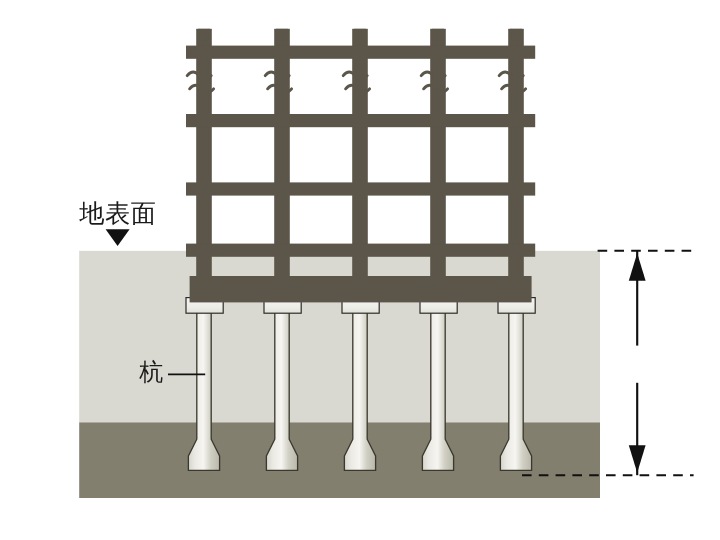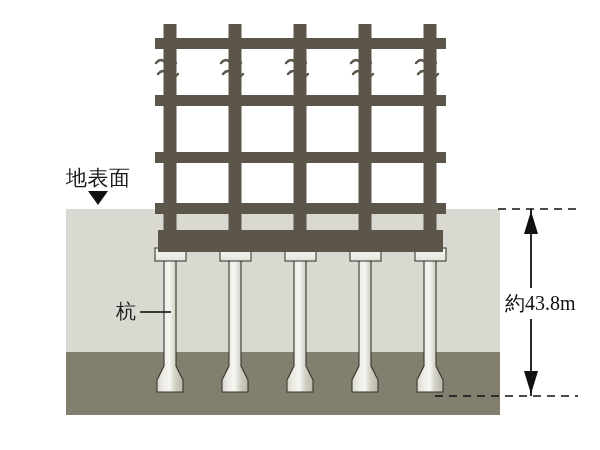--- a/index.html
+++ b/index.html
@@ -185,15 +185,14 @@
 
       <rect x="503" y="288" width="80" height="31" fill="#ffffff"></rect>
     </g>
   </svg>
 
   <div class="lbl" id="label-ground-surface">地表面</div>
 
   <div class="lbl" id="label-pile">杭</div>
 
 
-  <div class="lbl" id="label-depth">約43.8m</div>
 
 </div>
 
 </body></html>

